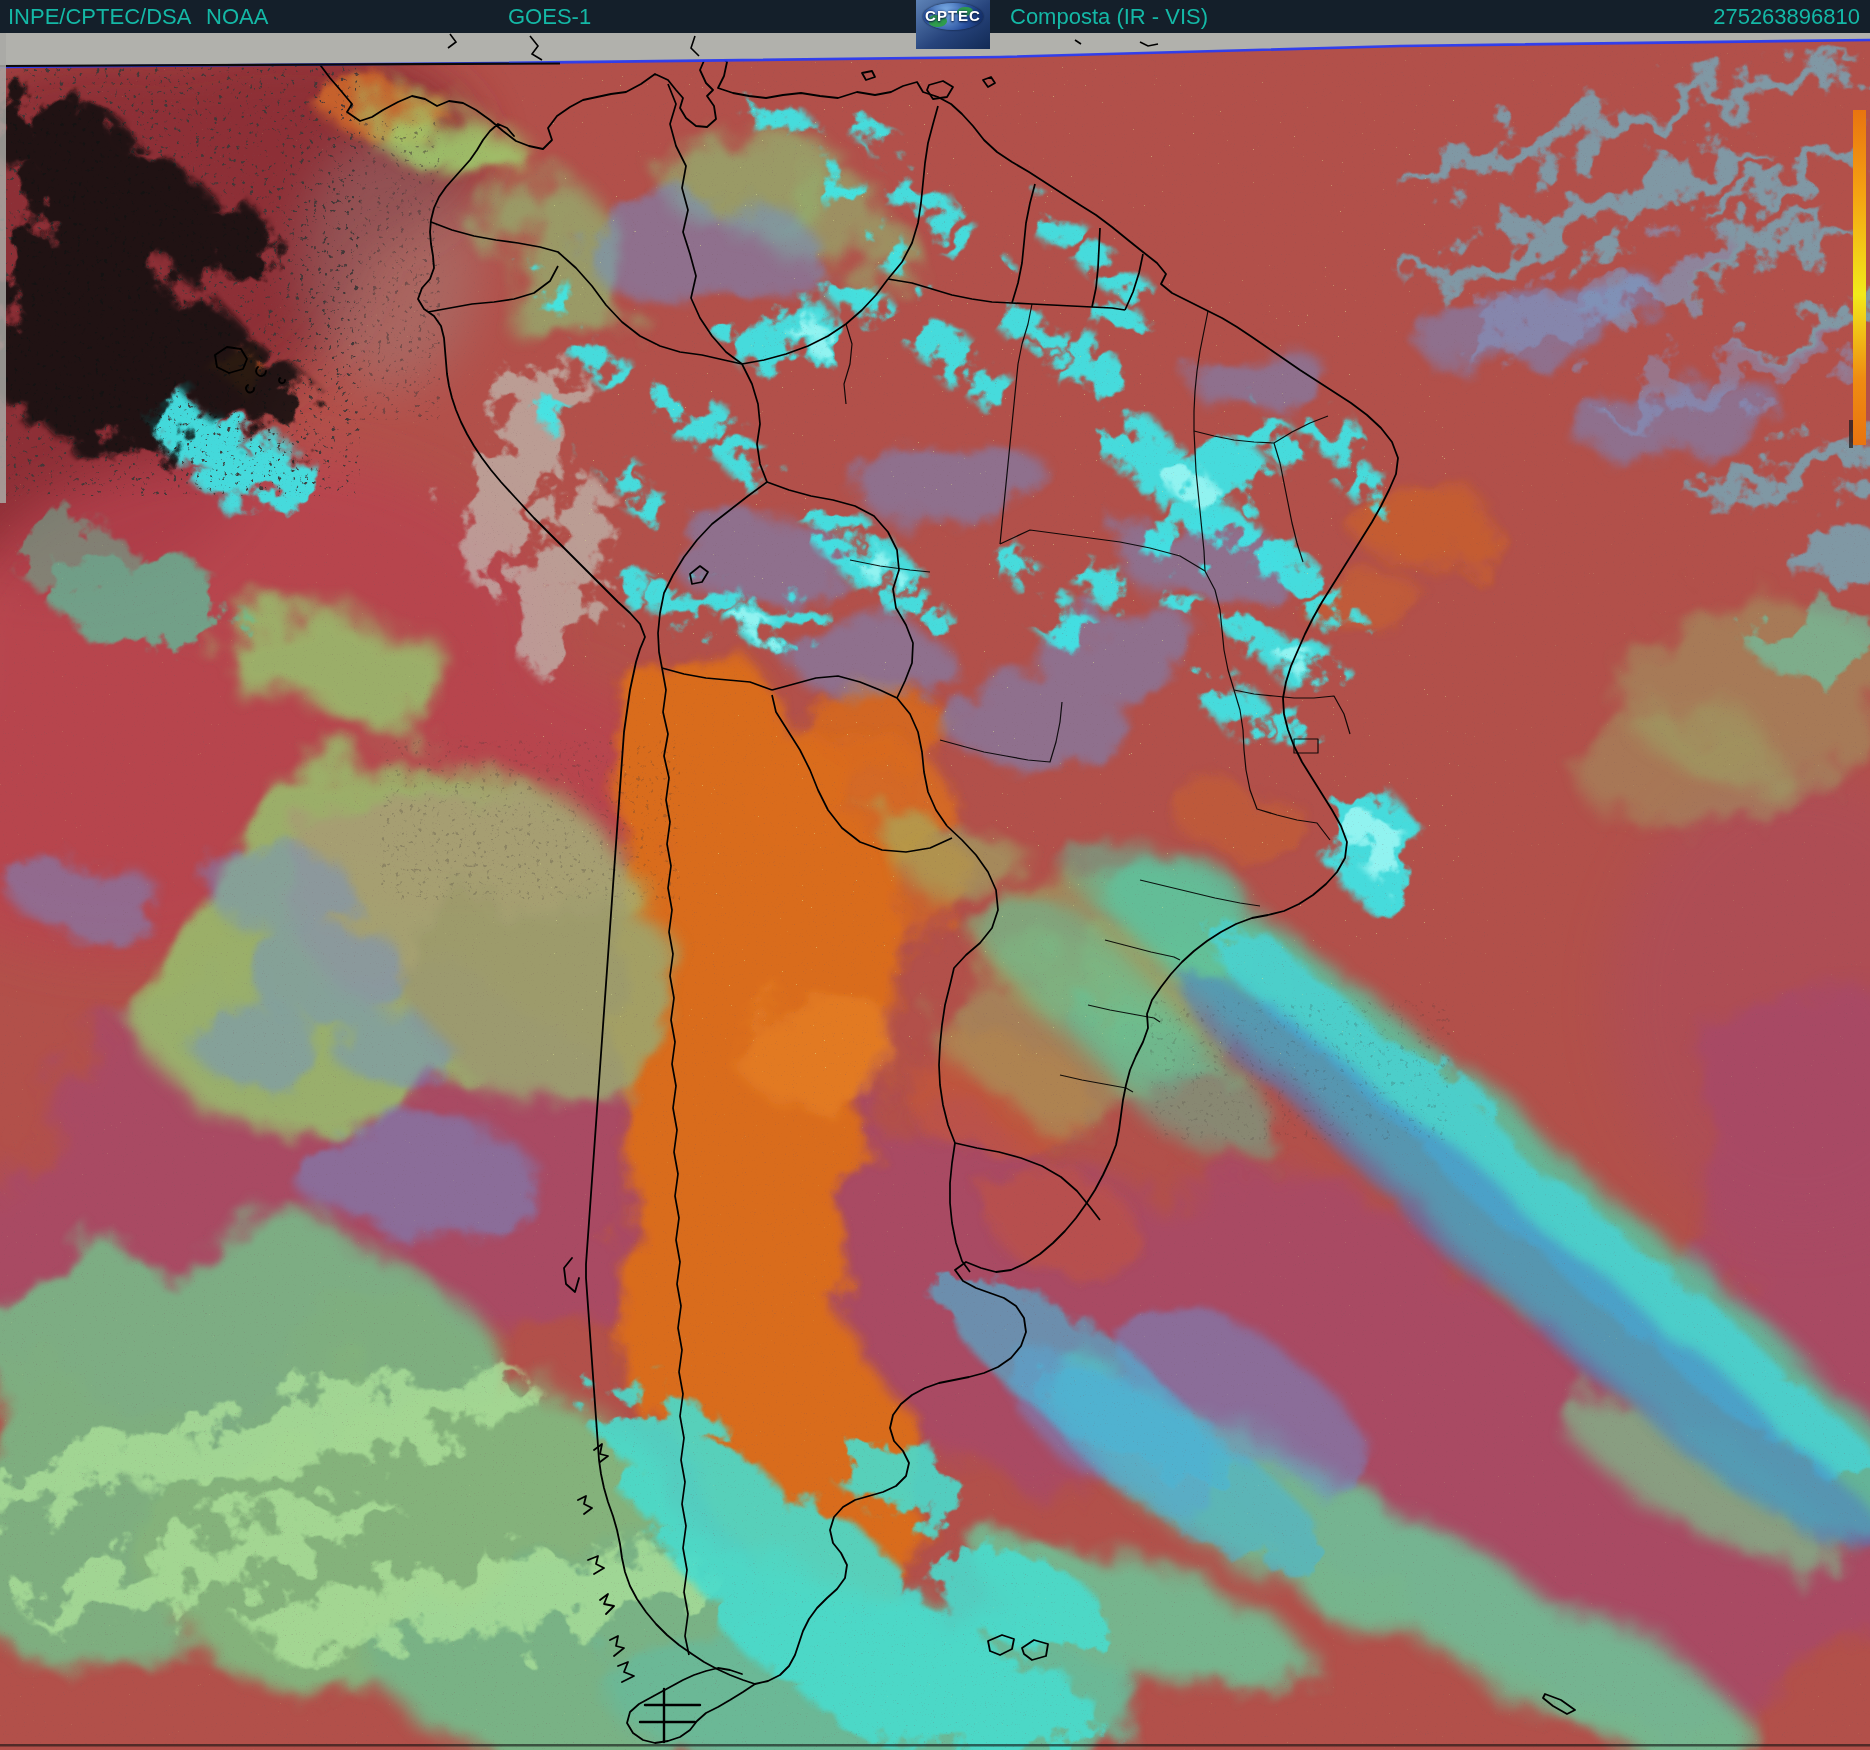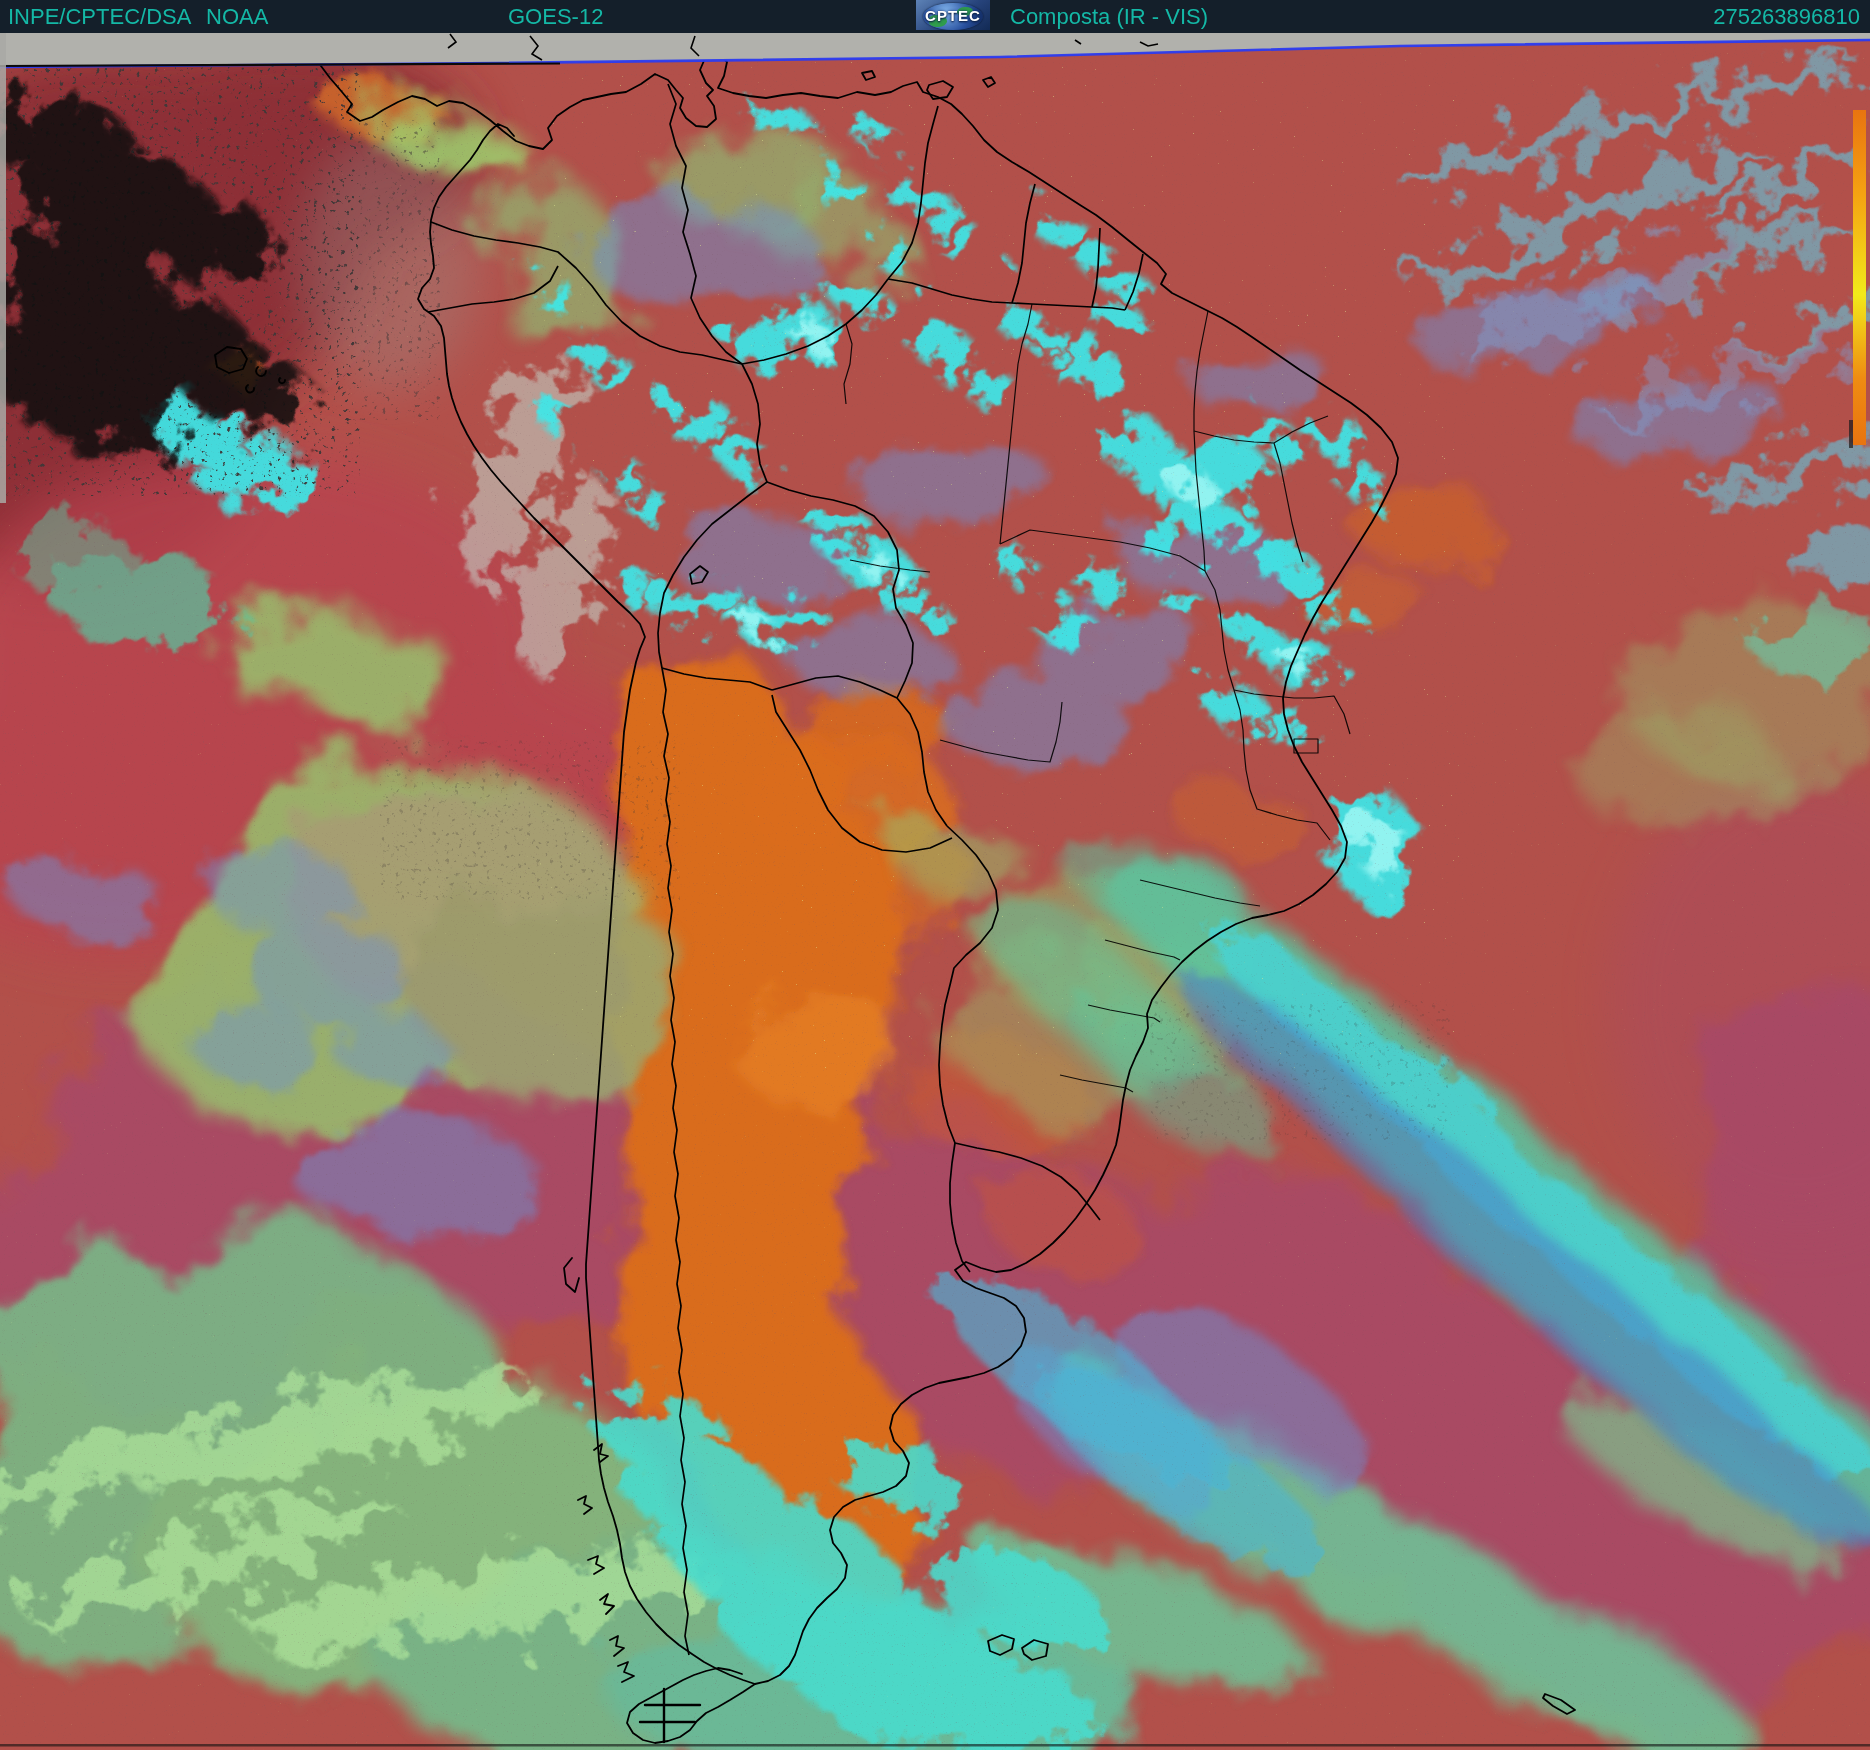--- a/index.html
+++ b/index.html
@@ -7,41 +7,41 @@
         font-family:"Liberation Sans",sans-serif;background:#b2504a;}
   
   #hdr{position:absolute;top:0;left:0;width:1870px;height:33px;background:#141f2a;z-index:5;}
   .htxt{position:absolute;top:0;height:33px;line-height:33px;font-size:22px;color:#14b8a6;white-space:pre;}
   #t-agency{left:8px;}
   #t-noaa{left:206px;}
   #t-goes{left:508px;}
   #t-product{left:1010px;}
   #t-time{right:10px;}
   
-  #logo{position:absolute;left:916px;top:0;width:74px;height:30px;
+  #logo{position:absolute;left:916px;top:0;width:74px;height:49px;
         background:linear-gradient(145deg,#5d82b6 0%,#27447c 55%,#122a55 100%);}
   #logo .globe{position:absolute;left:7px;top:3px;width:60px;height:27px;border-radius:50%;
         background:radial-gradient(circle at 38% 32%,#7fb2ea 0%,#2a52a0 55%,#0e2557 100%);
         overflow:hidden;box-shadow:0 0 2px #061226;}
   #logo .lg1{position:absolute;left:6px;top:12px;width:18px;height:12px;border-radius:40% 60% 55% 45%;background:#2f9c4b;}
   #logo .lg2{position:absolute;left:34px;top:4px;width:16px;height:9px;border-radius:55% 45% 60% 40%;background:#2f9c4b;}
   #logo .txt{position:absolute;left:0;top:7px;width:74px;text-align:center;font-size:15px;font-weight:bold;
         color:#ffffff;letter-spacing:1px;text-shadow:0 1px 2px #0a1c3e,0 0 3px #12306b;}
   
   #scene{position:absolute;top:33px;left:0;width:1870px;height:1717px;}
 </style>
 </head>
 <body>
 
 <div id="page">
 
   <div id="hdr">
     <span class="htxt" id="t-agency">INPE/CPTEC/DSA</span>
     <span class="htxt" id="t-noaa">NOAA</span>
-    <span class="htxt" id="t-goes">GOES-12</span>
+    <span class="htxt" id="t-goes">GOES-1</span>
     <div id="logo">
       <div class="globe">
         <div class="lg1"></div>
         <div class="lg2"></div>
       </div>
       <div class="txt">CPTEC</div>
     </div>
     <span class="htxt" id="t-product">Composta (IR - VIS)</span>
     <span class="htxt" id="t-time">275263896810</span>
   </div>

